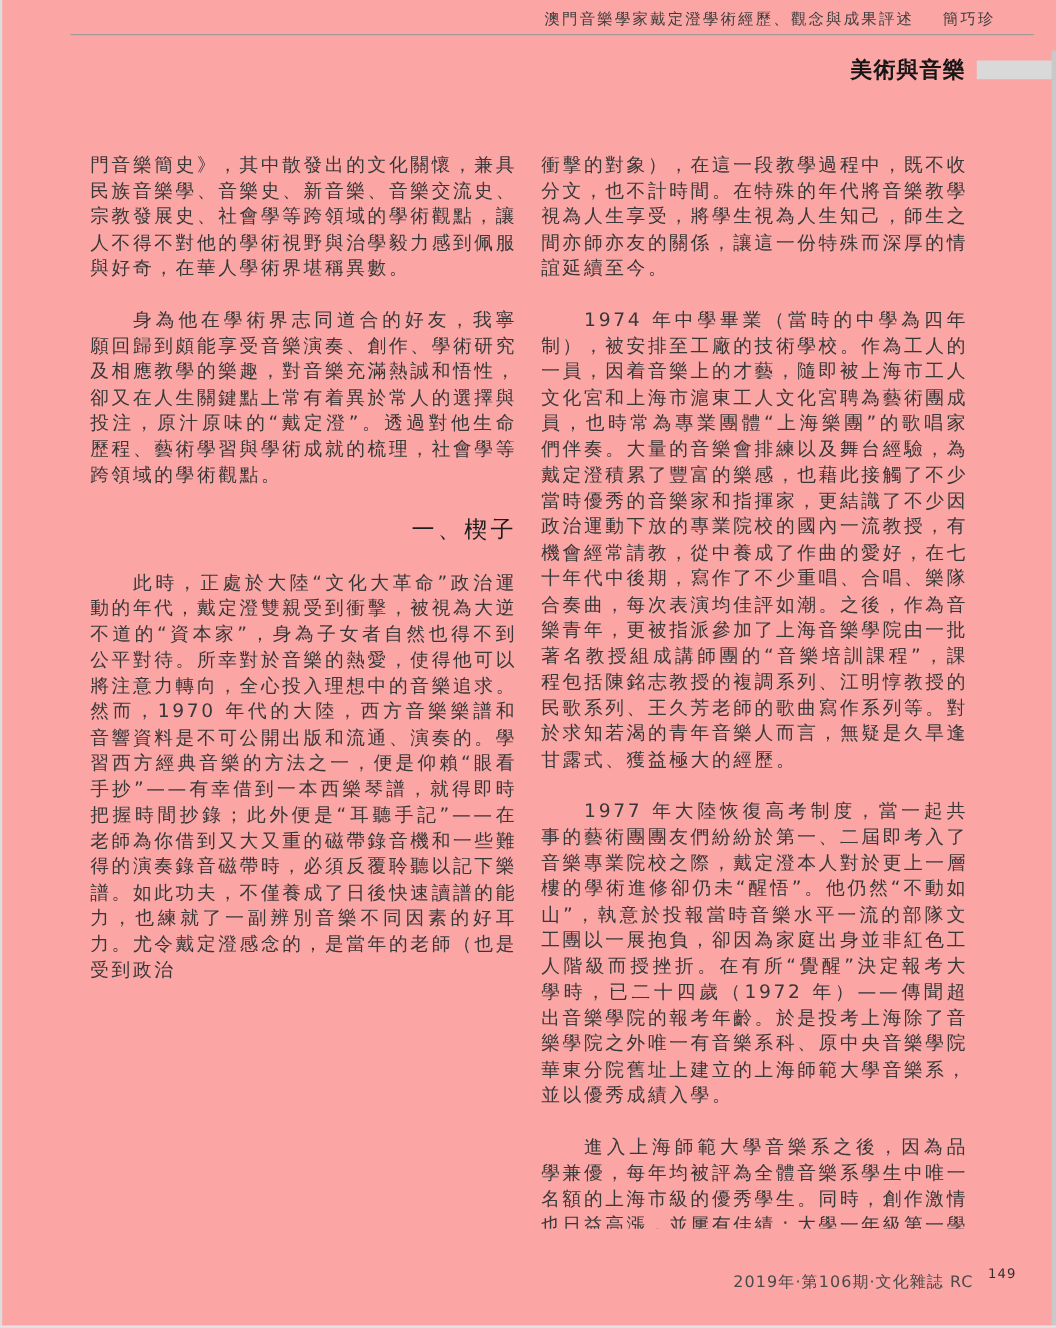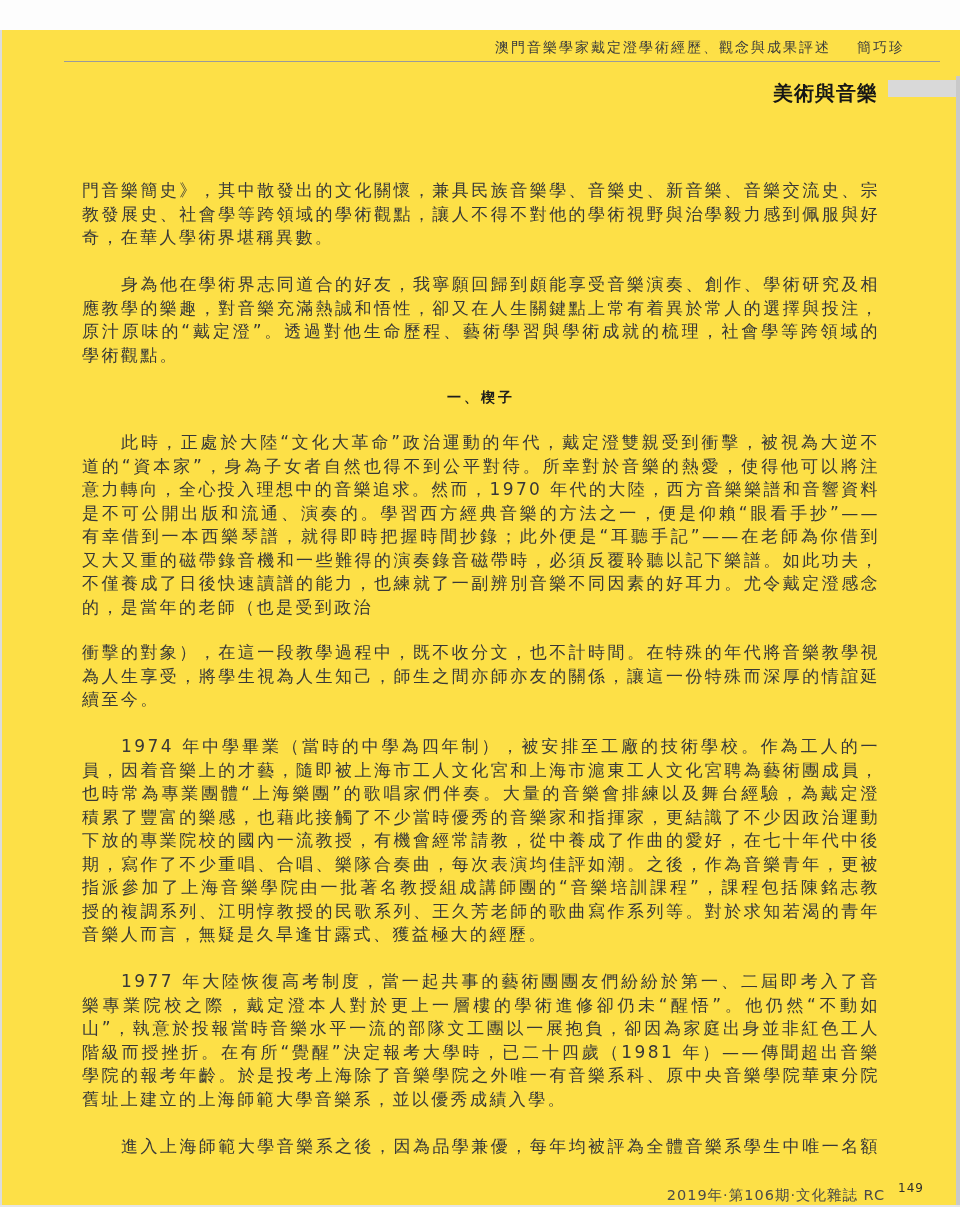--- a/index.html
+++ b/index.html
@@ -3,21 +3,21 @@
 <meta charset="utf-8">
 <style>
   html, body { margin: 0; padding: 0; }
   body {
     width: 960px; height: 1207px;
     background: #fdfdfd;
     font-family: "DejaVu Sans", sans-serif;
     position: relative;
     overflow: hidden;
   }
-  .page { position: absolute; inset: 0; background: #fde047; margin-top: 30px; }
+  .page { position: absolute; inset: 0; background: #fca5a5; }
 
   
   .edge-left  { position: absolute; left: 0; top: 0; width: 2px; height: 100%; background: #dcdcdc; }
   .edge-right { position: absolute; right: 0; top: 46px; width: 4px; height: 1161px; background: #c9c9c9; }
   .edge-bottom{ position: absolute; left: 0; bottom: 0; width: 100%; height: 2px; background: #e6e6e6; }
 
   
   .running-header {
     position: absolute; top: 9px; left: 64px; right: 55px;
     text-align: right;
@@ -26,50 +26,49 @@
   }
   .running-header .author { margin-left: 26px; }
   .header-rule {
     position: absolute; top: 31px; left: 64px; right: 20px;
     height: 1px; background: #9a9a9a;
   }
 
   
   .section-row {
     position: absolute; top: 50px; right: 2px;
-    display: flex; gap: 10px;
+    display: flex; align-items: center; gap: 10px;
   }
   .section-label {
     font-size: 20px; font-weight: bold; color: #161616; letter-spacing: 1px;
     white-space: nowrap;
   }
   .tab-block { width: 70px; height: 17px; background: #d9d9d9; }
 
   
   .columns {
-    position: absolute; top: 149px; left: 82px;
+    position: absolute; top: 139px; left: 82px;
     width: 798px; height: 978px;
     display: flex; gap: 22px;
     overflow: hidden;
-    flex-direction: column;
   }
   .col { flex: 1 1 0; min-width: 0; }
   .col p {
     margin: 0;
     font-size: 17px; line-height: 23.5px; letter-spacing: 2.4px;
     color: #383838;
     text-align: justify;
     text-justify: inter-character;
   }
   .col p + p, .col h2 + p { margin-top: 23.5px; }
   .col p.indent { text-indent: 39px; }
   .col h2.heading {
     margin: 22px 0 24px 0;
-    text-align: center;
-    font-size: 14px; font-weight: bold; color: #1d1d1d; letter-spacing: 3px;
+    text-align: right;
+    font-size: 21px; font-weight: normal; color: #1d1d1d; letter-spacing: 3px;
   }
 
   
   .footer {
     position: absolute; top: 1151px; right: 36px;
     display: flex; align-items: flex-start; gap: 13px;
     white-space: nowrap;
   }
   .journal-info { font-size: 14.5px; color: #4a4a4a; letter-spacing: 1px; margin-top: 5px; }
   .page-number  { font-size: 12px; color: #2e2e2e; letter-spacing: 1px; }
@@ -93,21 +92,21 @@
   <div class="columns">
     <div class="col">
       <p class="cont">門音樂簡史》，其中散發出的文化關懷，兼具民族音樂學、音樂史、新音樂、音樂交流史、宗教發展史、社會學等跨領域的學術觀點，讓人不得不對他的學術視野與治學毅力感到佩服與好奇，在華人學術界堪稱異數。</p>
       <p class="indent">身為他在學術界志同道合的好友，我寧願回歸到頗能享受音樂演奏、創作、學術研究及相應教學的樂趣，對音樂充滿熱誠和悟性，卻又在人生關鍵點上常有着異於常人的選擇與投注，原汁原味的“戴定澄”。透過對他生命歷程、藝術學習與學術成就的梳理，社會學等跨領域的學術觀點。</p>
       <h2 class="heading">一、楔子</h2>
       <p class="indent">此時，正處於大陸“文化大革命”政治運動的年代，戴定澄雙親受到衝擊，被視為大逆不道的“資本家”，身為子女者自然也得不到公平對待。所幸對於音樂的熱愛，使得他可以將注意力轉向，全心投入理想中的音樂追求。然而，1970 年代的大陸，西方音樂樂譜和音響資料是不可公開出版和流通、演奏的。學習西方經典音樂的方法之一，便是仰賴“眼看手抄”——有幸借到一本西樂琴譜，就得即時把握時間抄錄；此外便是“耳聽手記”——在老師為你借到又大又重的磁帶錄音機和一些難得的演奏錄音磁帶時，必須反覆聆聽以記下樂譜。如此功夫，不僅養成了日後快速讀譜的能力，也練就了一副辨別音樂不同因素的好耳力。尤令戴定澄感念的，是當年的老師（也是受到政治</p>
     </div>
     <div class="col">
       <p class="cont">衝擊的對象），在這一段教學過程中，既不收分文，也不計時間。在特殊的年代將音樂教學視為人生享受，將學生視為人生知己，師生之間亦師亦友的關係，讓這一份特殊而深厚的情誼延續至今。</p>
       <p class="indent">1974 年中學畢業（當時的中學為四年制），被安排至工廠的技術學校。作為工人的一員，因着音樂上的才藝，隨即被上海市工人文化宮和上海市滬東工人文化宮聘為藝術團成員，也時常為專業團體“上海樂團”的歌唱家們伴奏。大量的音樂會排練以及舞台經驗，為戴定澄積累了豐富的樂感，也藉此接觸了不少當時優秀的音樂家和指揮家，更結識了不少因政治運動下放的專業院校的國內一流教授，有機會經常請教，從中養成了作曲的愛好，在七十年代中後期，寫作了不少重唱、合唱、樂隊合奏曲，每次表演均佳評如潮。之後，作為音樂青年，更被指派參加了上海音樂學院由一批著名教授組成講師團的“音樂培訓課程”，課程包括陳銘志教授的複調系列、江明惇教授的民歌系列、王久芳老師的歌曲寫作系列等。對於求知若渴的青年音樂人而言，無疑是久旱逢甘露式、獲益極大的經歷。</p>
-      <p class="indent">1977 年大陸恢復高考制度，當一起共事的藝術團團友們紛紛於第一、二屆即考入了音樂專業院校之際，戴定澄本人對於更上一層樓的學術進修卻仍未“醒悟”。他仍然“不動如山”，執意於投報當時音樂水平一流的部隊文工團以一展抱負，卻因為家庭出身並非紅色工人階級而授挫折。在有所“覺醒”決定報考大學時，已二十四歲（1981 年）——傳聞超出音樂學院的報考年齡。於是投考上海除了音樂學院之外唯一有音樂系科、原中央音樂學院華東分院舊址上建立的上海師範大學音樂系，並以優秀成績入學。</p>
+      <p class="indent">1977 年大陸恢復高考制度，當一起共事的藝術團團友們紛紛於第一、二屆即考入了音樂專業院校之際，戴定澄本人對於更上一層樓的學術進修卻仍未“醒悟”。他仍然“不動如山”，執意於投報當時音樂水平一流的部隊文工團以一展抱負，卻因為家庭出身並非紅色工人階級而授挫折。在有所“覺醒”決定報考大學時，已二十四歲（1972 年）——傳聞超出音樂學院的報考年齡。於是投考上海除了音樂學院之外唯一有音樂系科、原中央音樂學院華東分院舊址上建立的上海師範大學音樂系，並以優秀成績入學。</p>
       <p class="indent">進入上海師範大學音樂系之後，因為品學兼優，每年均被評為全體音樂系學生中唯一名額的上海市級的優秀學生。同時，創作激情也日益高漲，並屢有佳績：大學一年級第一學期</p>
     </div>
   </div>
 
   <div class="footer">
     <span class="journal-info">2019年·第106期·文化雜誌 RC</span>
     <span class="page-number">149</span>
   </div>
 
   <div class="edge-left"></div>

